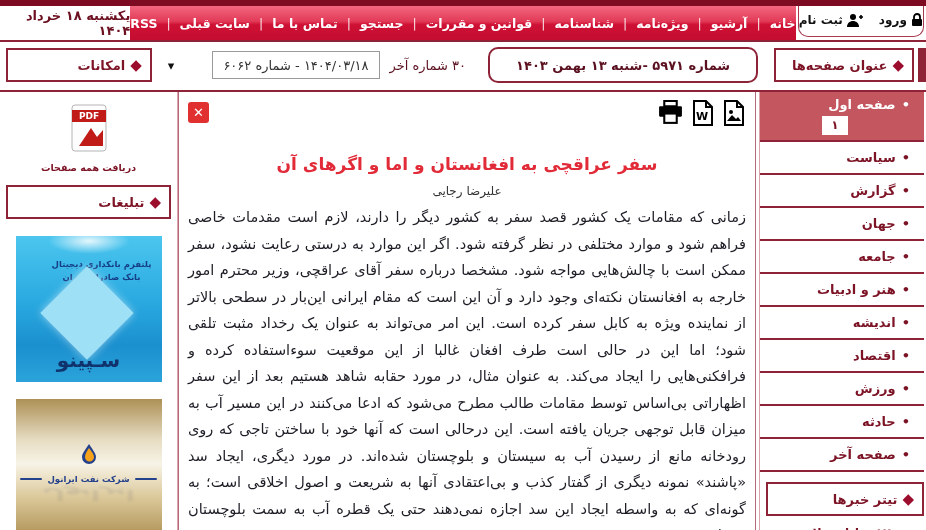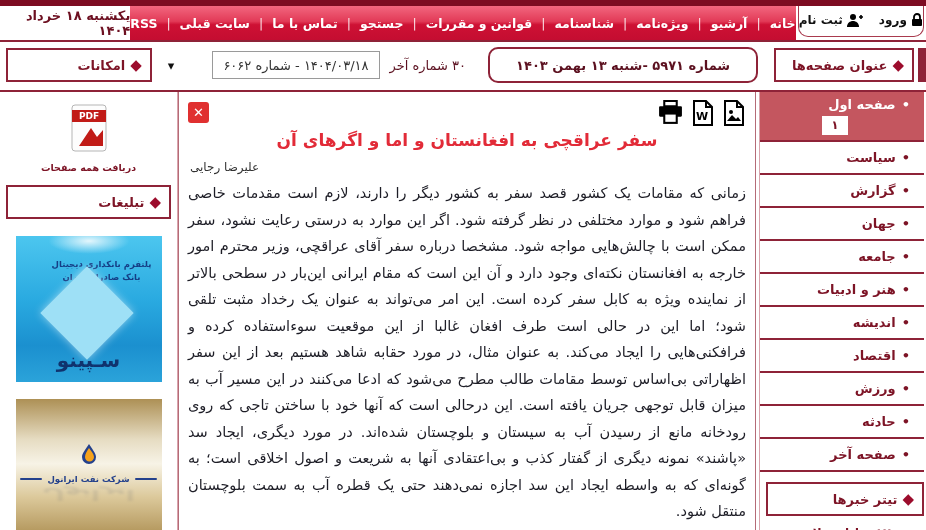--- a/index.html
+++ b/index.html
@@ -53,22 +53,22 @@
             font-size:12px;color:#7d1426;font-weight:bold;cursor:pointer;line-height:1.3;}
   .hl-marker{color:#d01c34;font-weight:bold;}
   
   .article{flex:1;border-right:1px solid #b56b77;border-left:1px solid #b56b77;
            padding:8px 9px 0 9px;overflow:hidden;display:flex;flex-direction:column;}
   .article-top{display:flex;justify-content:space-between;align-items:flex-start;}
   .doc-icons{display:flex;gap:7px;}
   .doc-icons svg{cursor:pointer;}
   .close-btn{width:21px;height:21px;background:#e03030;border-radius:3px;color:#fff;font-size:13px;
              font-weight:bold;display:flex;align-items:center;justify-content:center;cursor:pointer;margin-top:2px;}
-  .a-title{text-align:center;color:#e22b38;font-weight:bold;font-size:17px;margin-top:0;}
-  .a-author{text-align:left;font-size:12px;color:#333;margin:10px 2px 6px;}
+  .a-title{text-align:center;color:#e22b38;font-weight:bold;font-size:17px;margin-top:24px;}
+  .a-author{text-align:center;font-size:12px;color:#333;margin:10px 2px 6px;}
   .a-body p{text-align:justify;font-size:14.5px;line-height:26.5px;color:#1d1d26;margin:0;}
   
   .leftcol{width:178px;display:flex;flex-direction:column;overflow:hidden;}
   .leftcol-inner{border-right:1px solid #d9a4ad;margin-right:0;flex:1;padding:0 4px;}
   .feat-icons{display:flex;justify-content:space-evenly;align-items:flex-end;padding:12px 2px 10px;}
   .feat{display:flex;flex-direction:column;align-items:center;gap:6px;cursor:pointer;}
   .feat-label{font-size:9.5px;color:#7d1426;font-weight:bold;}
   .ads-hdr{margin:2px 2px 0;}
   .ad{width:146px;margin:17px auto 0;cursor:pointer;position:relative;overflow:hidden;}
   .ad-sepino{height:146px;background:linear-gradient(180deg,#4cc6ef 0%,#29a9e0 45%,#1b90cf 75%,#2ba3da 100%);}

